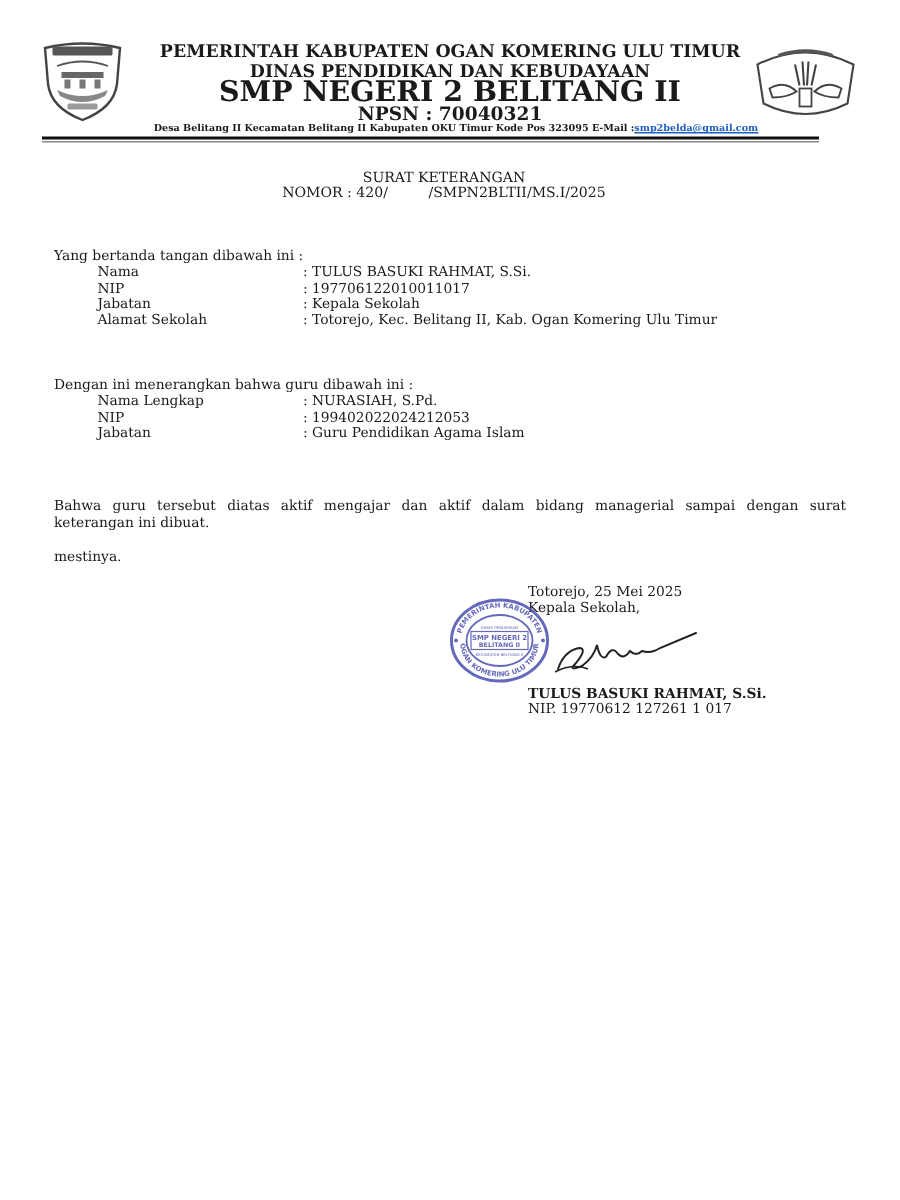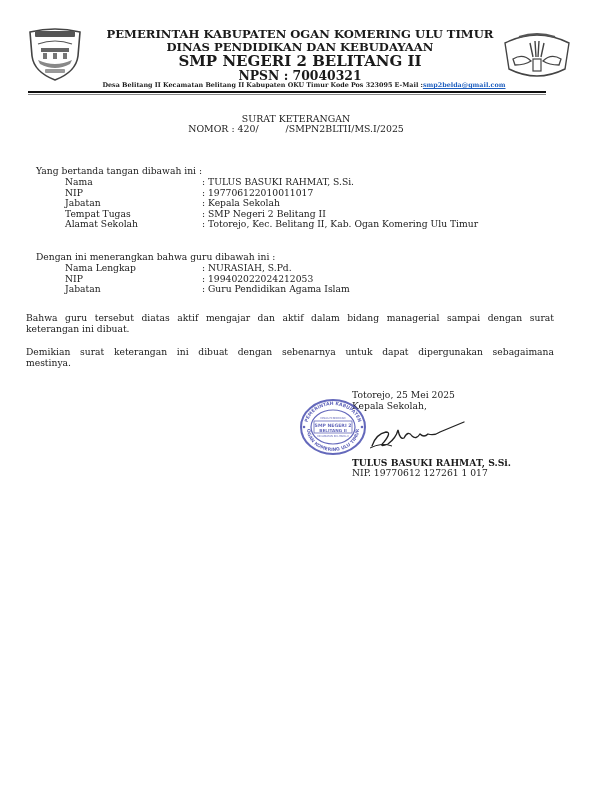--- a/index.html
+++ b/index.html
@@ -8,21 +8,21 @@
 
     .page { position: absolute; left: 0; top: 0; width: 600px; height: 800px; }
 
     
     .logo-left { position: absolute; left: 26px; top: 26px; width: 58px; height: 56px; }
     .logo-right { position: absolute; left: 497px; top: 25px; width: 80px; height: 56px; }
 
     .kop { position: absolute; left: 90px; top: 28px; width: 420px; text-align: center; font-weight: bold; }
     .kop-l1 { font-size: 11.6px; line-height: 13px; letter-spacing: 0; }
     .kop-l2 { font-size: 11.6px; line-height: 13px; }
-    .kop-l3 { font-size: 15px; line-height: 15px; }
+    .kop-l3 { font-size: 19px; line-height: 15px; }
     .kop-l4 { font-size: 12.4px; line-height: 14px; }
 
     .kop-addr { position: absolute; left: 74px; top: 81px; width: 460px; text-align: center;
                 font-size: 6.4px; font-weight: bold; white-space: nowrap; line-height: 8px; }
     .kop-addr .email { color: #1f5fbf; text-decoration: underline; }
 
     .rule-thick { position: absolute; left: 28px; top: 91px; width: 518px; height: 2px; background: #111; }
     .rule-thin  { position: absolute; left: 28px; top: 94px; width: 518px; height: 1px; background: #8a8a8a; }
 
     
@@ -36,21 +36,21 @@
     .intro { position: absolute; left: 36px; top: 166px; }
     .field-table { position: absolute; left: 36px; }
     .row { display: flex; height: 10.6px; }
     .row .lbl { width: 137px; margin-left: 29px; }
     .row .val { white-space: nowrap; }
 
     .t1 { top: 177px; }
     .intro2 { position: absolute; left: 36px; top: 252px; }
     .t2 { top: 263px; }
 
-    .para { position: absolute; left: 26px; width: 528px; text-align: justify; text-align-last: left; }
+    .para { position: absolute; left: 36px; width: 528px; text-align: justify; text-align-last: left; margin-top: 20px; }
     .para1 { top: 313px; }
     .para2 { top: 347px; }
     .para .jl { display: block; text-align: justify; text-align-last: justify; }
 
     
     .sign { position: absolute; left: 352px; font-size: 9.2px; line-height: 10.6px; text-align: right; }
     .sign-place { top: 390px; }
     .sign-role  { top: 401px; }
     .sign-name  { top: 458px; font-weight: bold; }
     .sign-nip   { top: 468px; }
@@ -111,24 +111,20 @@
     </div>
     <div class="row">
       <span class="lbl">NIP</span>
       <span class="val">: 197706122010011017</span>
     </div>
     <div class="row">
       <span class="lbl">Jabatan</span>
       <span class="val">: Kepala Sekolah</span>
     </div>
     <div class="row">
-      <span class="lbl">Tempat Tugas</span>
-      <span class="val">: SMP Negeri 2 Belitang II</span>
-    </div>
-    <div class="row">
       <span class="lbl">Alamat Sekolah</span>
       <span class="val">: Totorejo, Kec. Belitang II, Kab. Ogan Komering Ulu Timur</span>
     </div>
   </div>
 
   <div class="intro2 text">Dengan ini menerangkan bahwa guru dibawah ini :</div>
   <div class="field-table t2 text">
     <div class="row">
       <span class="lbl">Nama Lengkap</span>
       <span class="val">: NURASIAH, S.Pd.</span>
@@ -141,21 +137,20 @@
       <span class="lbl">Jabatan</span>
       <span class="val">: Guru Pendidikan Agama Islam</span>
     </div>
   </div>
 
   <div class="para para1 text">
     <span class="jl">Bahwa guru tersebut diatas aktif mengajar dan aktif dalam bidang managerial sampai dengan surat</span>
     <span>keterangan ini dibuat.</span>
   </div>
   <div class="para para2 text">
-    <span class="jl">Demikian surat keterangan ini dibuat dengan sebenarnya untuk dapat dipergunakan sebagaimana</span>
     <span>mestinya.</span>
   </div>
 
   <div class="sign sign-place">Totorejo, 25 Mei 2025</div>
   <div class="sign sign-role">Kepala Sekolah,</div>
 
   <svg class="stamp" viewBox="0 0 68 60">
     <ellipse cx="34" cy="30" rx="32" ry="27" fill="none" stroke="#4a4fb0" stroke-width="2"></ellipse>
     <ellipse cx="34" cy="30" rx="22" ry="17" fill="none" stroke="#4a4fb0" stroke-width="1.2"></ellipse>
     <path id="stampTop" d="M8 30 A26 22 0 0 1 60 30" fill="none"></path>

